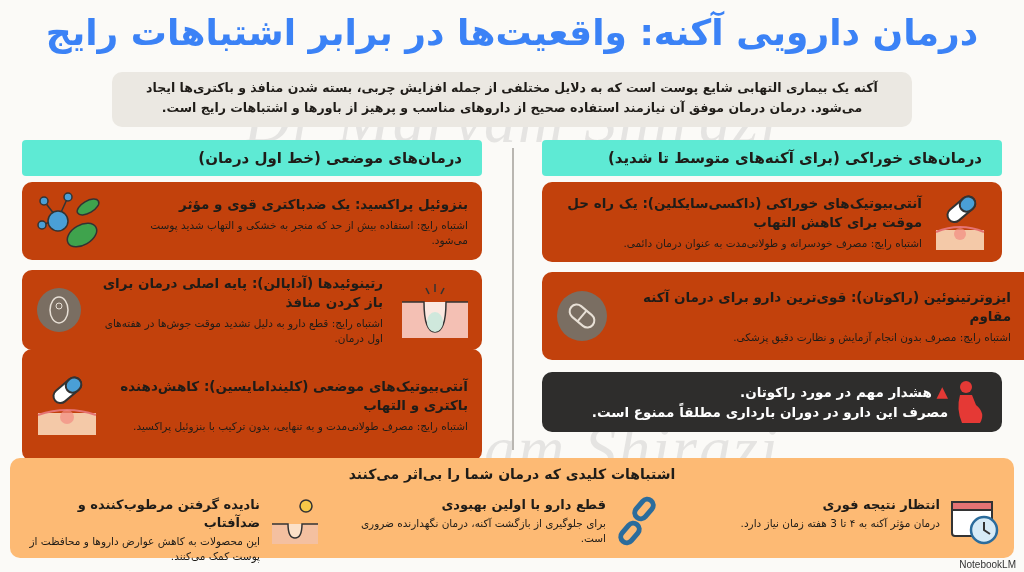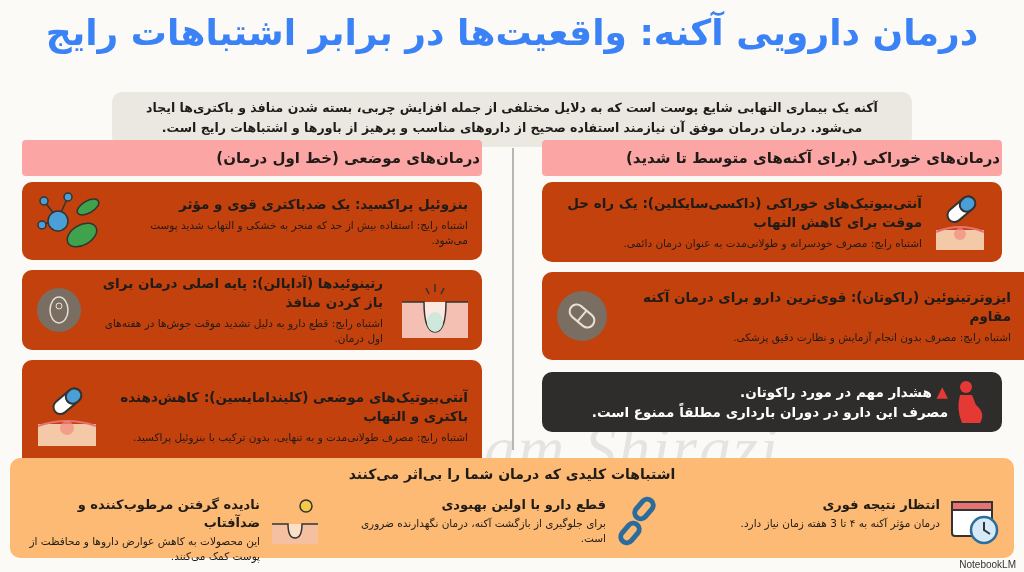--- a/index.html
+++ b/index.html
@@ -20,29 +20,29 @@
   .wm1 { top: 84px; }
   .wm2 { top: 412px; }
   .title {
     position: absolute; top: 12px; left: 0; right: 0; text-align: center;
     font-size: 36px; font-weight: bold; color: #3b82f6;
   }
   .intro {
     position: absolute; top: 72px; left: 112px; width: 800px; height: 55px;
     background: #ebe8e2; border-radius: 10px;
     font-size: 12.5px; font-weight: bold; text-align: center;
-    padding: 6px 16px; line-height: 20px; margin-top: 20px;
+    padding: 6px 16px; line-height: 20px;
   }
   .divider {
     position: absolute; left: 512px; top: 148px; width: 2px; height: 302px;
     background: #b9b6b1;
   }
   .col-header {
-    position: absolute; height: 36px; background: #fca5a5; border-radius: 4px;
-    font-size: 15px; font-weight: bold; padding: 0 2px; line-height: 36px;
+    position: absolute; height: 36px; background: #5eead4; border-radius: 4px;
+    font-size: 15px; font-weight: bold; padding: 0 20px; line-height: 36px;
     text-align: right;
   }
   .card {
     position: absolute; background: #c2410c; border-radius: 10px;
     display: flex; align-items: center; gap: 10px; padding: 8px 14px;
   }
   .card .text { flex: 1; }
   .card .ttl { font-size: 13.5px; font-weight: bold; line-height: 19px; }
   .card .err { font-size: 10.5px; margin-top: 4px; line-height: 15px; }
   .icon { flex: none; display: flex; align-items: center; justify-content: center; }
@@ -195,21 +195,21 @@
   </div>
   <div class="icon">
     <svg width="46" height="46" viewBox="0 0 46 46">
         <circle cx="23" cy="23" r="22" fill="#7a6e62"></circle>
         <ellipse cx="23" cy="23" rx="9" ry="13" fill="none" stroke="#e8e0d6" stroke-width="1.5"></ellipse>
         <circle cx="23" cy="19" r="3" fill="none" stroke="#e8e0d6"></circle>
       </svg>
   </div>
 </div>
 
-<div class="card" style="left:22px;top:360px;width:460px;height:112px;">
+<div class="card" style="left:22px;top:349px;width:460px;height:112px;">
   <div class="text">
     <div class="ttl">آنتی‌بیوتیک‌های موضعی (کلیندامایسین): کاهش‌دهنده باکتری و التهاب</div>
     <div class="err">اشتباه رایج: مصرف طولانی‌مدت و به تنهایی، بدون ترکیب با بنزوئیل پراکسید.</div>
   </div>
   <div class="icon">
     <svg width="62" height="64" viewBox="0 0 62 64">
         <rect x="2" y="40" width="58" height="22" fill="#f4c9a8"></rect>
         <path d="M2 42 Q31 32 60 42" stroke="#e57373" fill="none" stroke-width="2"></path>
         <circle cx="31" cy="44" r="7" fill="#f28b82" opacity="0.7"></circle>
         <g transform="rotate(-40 32 18)">

